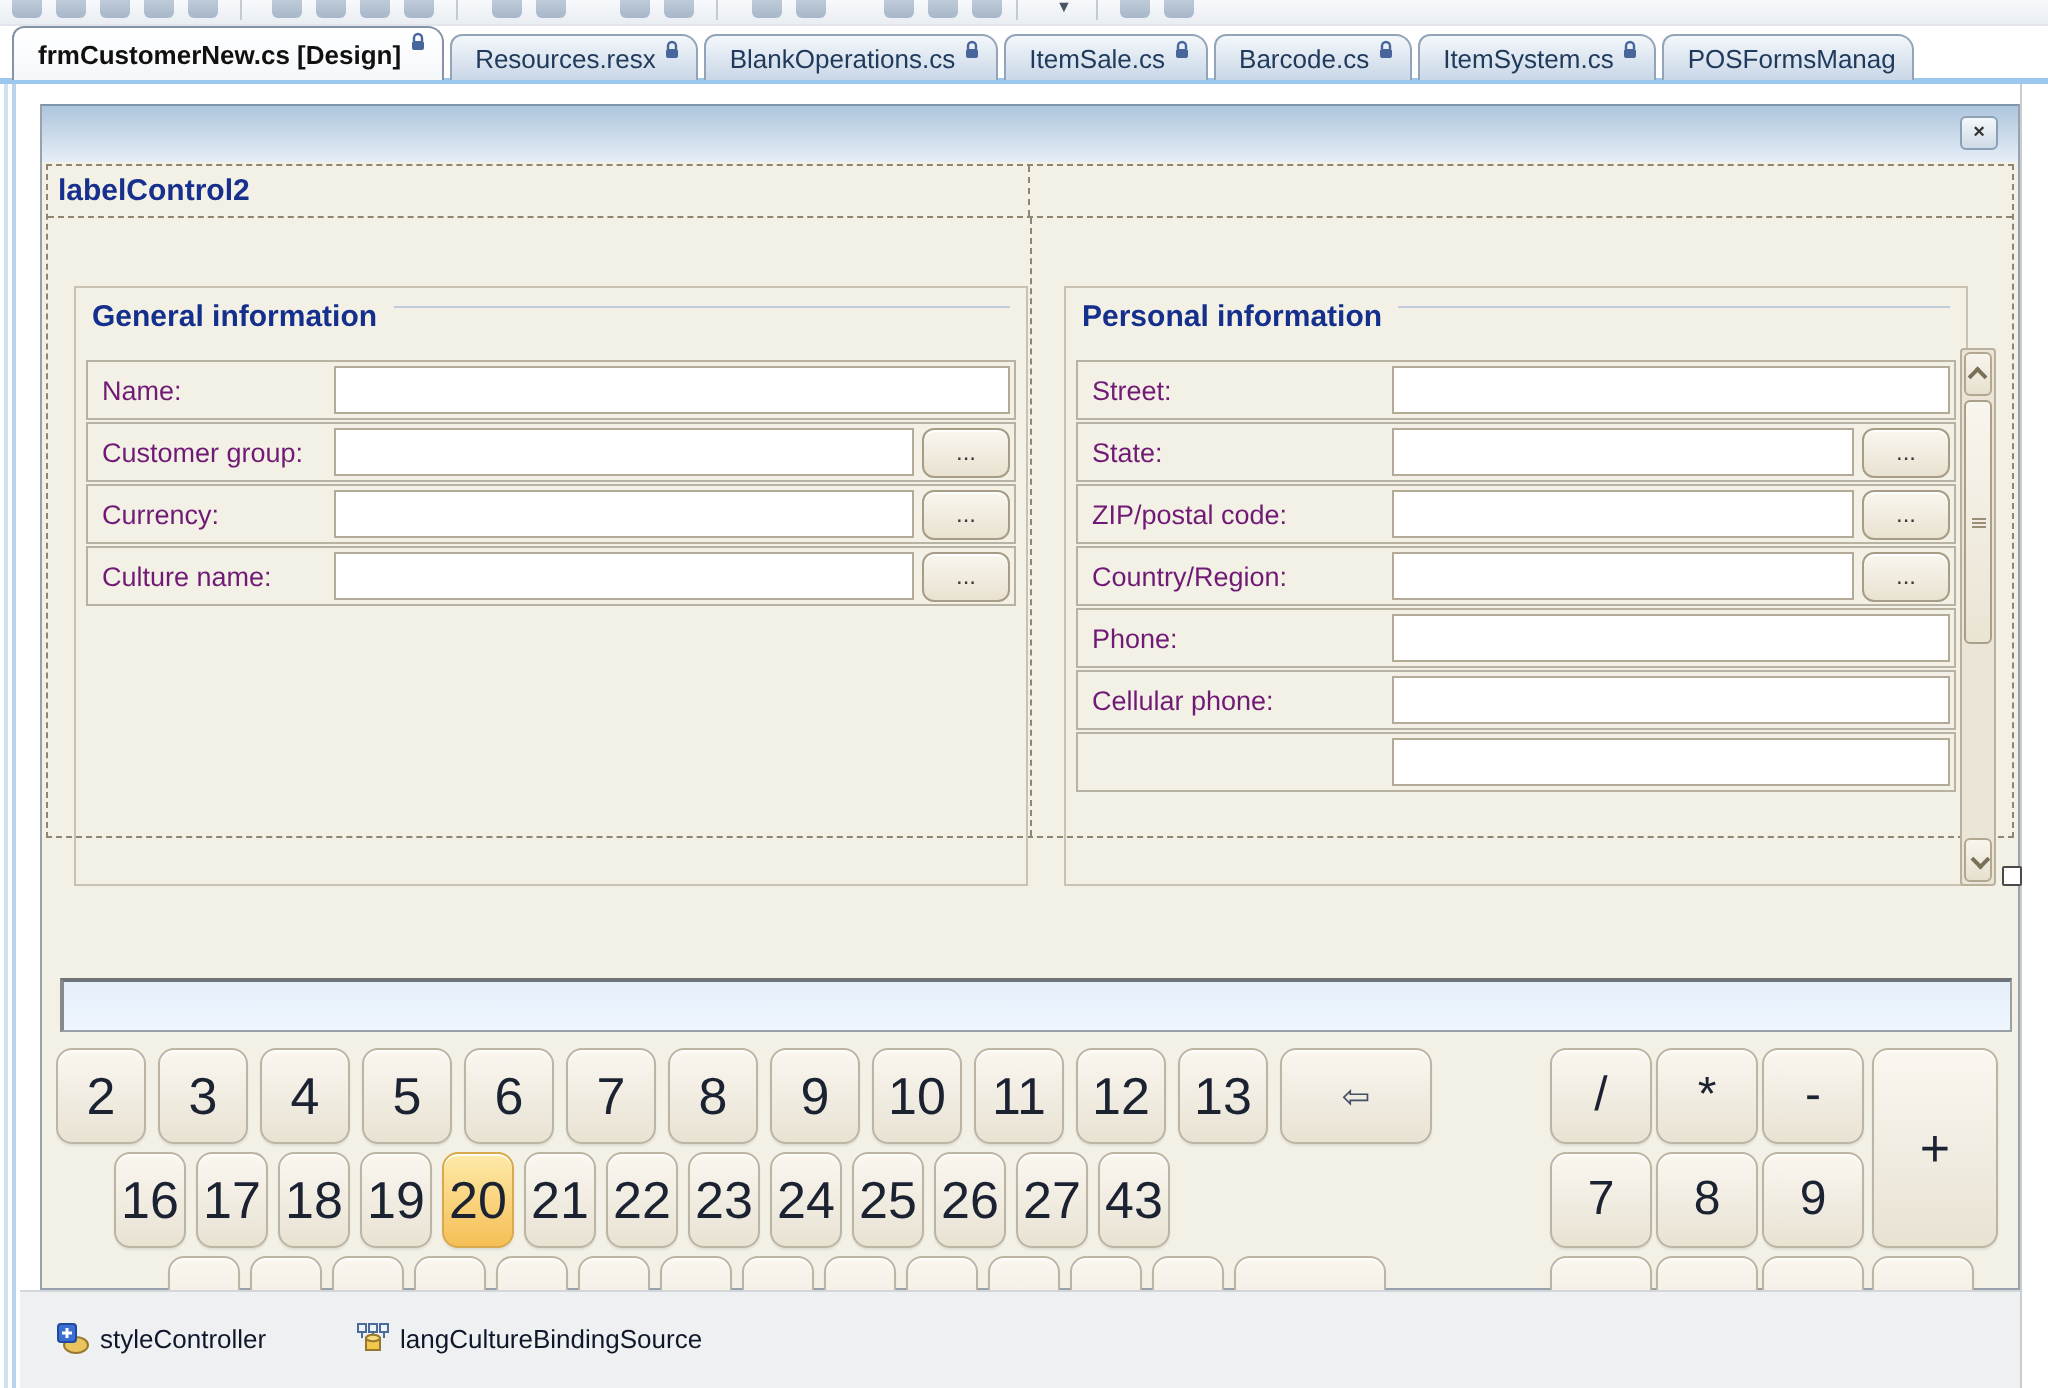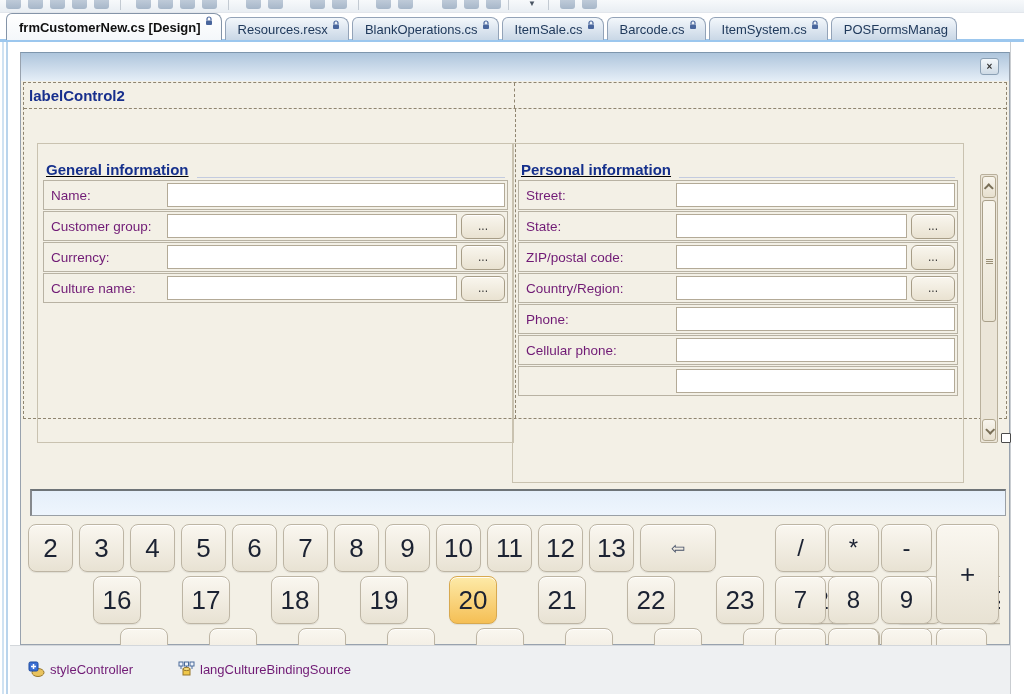--- a/index.html
+++ b/index.html
@@ -45,22 +45,22 @@
 
   .dashbox{position:absolute;left:2px;top:29px;width:984px;height:337px;border:1px dashed #8f8570;box-sizing:border-box;}
   .lc-row{position:absolute;left:0;top:0;width:100%;height:26px;border-bottom:1px dashed #8f8570;box-sizing:border-box;}
   .lc-left{position:absolute;left:0;top:0;height:100%;width:491px;border-right:1px dashed #8f8570;
     display:flex;align-items:center;box-sizing:border-box;}
   .lc-text{padding-left:5px;font-size:15px;font-weight:bold;color:#172f8d;}
   .v-div{position:absolute;left:491px;top:26px;bottom:0;width:0;border-left:1px dashed #8f8570;}
 
   .group{position:absolute;border:1px solid #c9c2b0;box-sizing:border-box;}
   .g-general{left:13px;top:60px;width:477px;height:300px;--lw:116px;}
-  .g-personal{left:488px;top:60px;width:452px;height:340px;--lw:150px;}
-  .g-caption{display:flex;align-items:flex-end;height:28px;padding:6px 8px 0 8px;text-decoration:underline;}
+  .g-personal{left:508px;top:60px;width:452px;height:300px;--lw:150px;}
+  .g-caption{display:flex;align-items:flex-start;height:28px;padding:6px 8px 0 8px;}
   .g-title{font-size:15px;font-weight:bold;color:#15308c;white-space:nowrap;}
   .g-caption::after{content:"";flex:1;height:1px;background:#c3cbdf;margin-left:8px;margin-top:3px;}
 
   .fields{position:absolute;left:5px;right:5px;top:36px;bottom:4px;overflow:hidden;}
   .frow{display:flex;align-items:center;height:30px;border:1px solid #b8b2a3;margin-bottom:1px;
     padding:0 2px;box-sizing:border-box;background:transparent;}
   .flabel{width:var(--lw);font-size:13.5px;color:#701a75;padding-left:5px;flex:none;
     white-space:nowrap;overflow:hidden;}
   .finput{flex:1;height:24px;background:#fff;border:1px solid #b3aa97;box-sizing:border-box;}
   .ellipsis{flex:none;width:44px;height:25px;margin-left:4px;border:1px solid #a79d87;border-radius:6px;
@@ -87,35 +87,35 @@
     border-left:2px solid #86898d;box-sizing:border-box;}
   .keypad{position:absolute;left:28px;top:524px;width:972px;height:121px;overflow:hidden;}
   .kp-row{position:absolute;display:flex;}
   #kp-row1{left:0;top:0;gap:6px;}
   #kp-row2{left:29px;top:52px;gap:5px;}
   #kp-row3{left:56px;top:104px;gap:5px;}
   .kbtn{width:45px;height:48px;border-radius:8px;border:1px solid #bdb5a4;
     background:linear-gradient(#faf7f0,#e8e2d3);box-shadow:inset 0 1px 0 rgba(255,255,255,.85),0 1px 1px rgba(0,0,0,.08);
     color:#1b2232;font-size:26px;display:flex;align-items:center;justify-content:center;flex:none;
     font-family:"Liberation Sans",sans-serif;padding:0;box-sizing:border-box;}
-  .w2{width:48px;margin-left:36px;}
+  .w2{width:36px;}
   .bsp{width:76px;font-size:17px;color:#444f66;}
   .wide{width:76px;}
   .hl{background:linear-gradient(#fdeaa8,#f5bf55);border-color:#d8a94f;}
   .kp-right{position:absolute;left:747px;top:0;width:225px;height:121px;}
   .kp-right .kbtn{position:absolute;width:51px;height:48px;font-size:24px;}
   .kp-right .plus{width:63px;height:100px;font-size:26px;}
 
   .handle{position:absolute;left:1001px;top:433px;width:8px;height:8px;background:#fff;
     border:1px solid #4a4a4a;border-radius:1px;z-index:5;}
 
   
   .tray{position:absolute;left:10px;top:645px;width:1000px;height:49px;background:#eef0f2;
     border-top:1px solid #d3d7db;box-sizing:border-box;}
-  .tray-item{position:absolute;top:15px;display:flex;align-items:center;gap:5px;font-size:13px;color:#701a75;}
+  .tray-item{position:absolute;top:15px;display:flex;align-items:center;gap:5px;font-size:13px;color:#0f172a;}
   #tray-item-0{left:18px;}
   #tray-item-1{left:168px;}
 </style>
 </head>
 <body>
 
 <div class="screen">
 
   <div class="toolbar-strip" id="toolbar-strip">
       <span class="frag" style="left: 6px;"></span>

